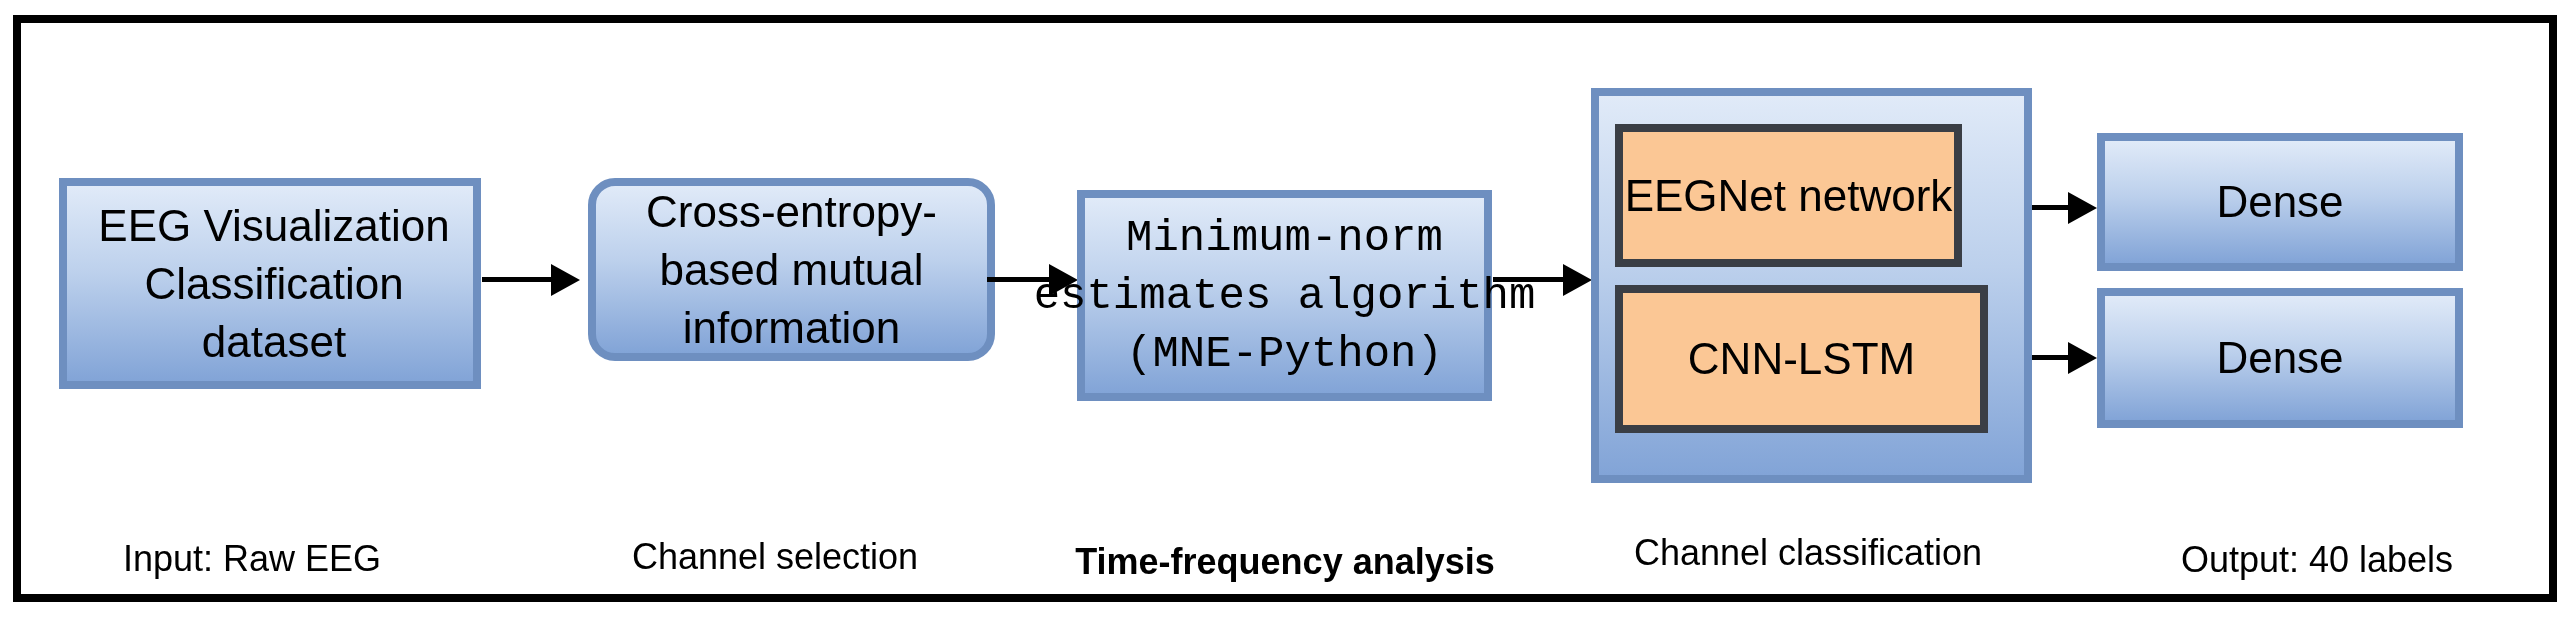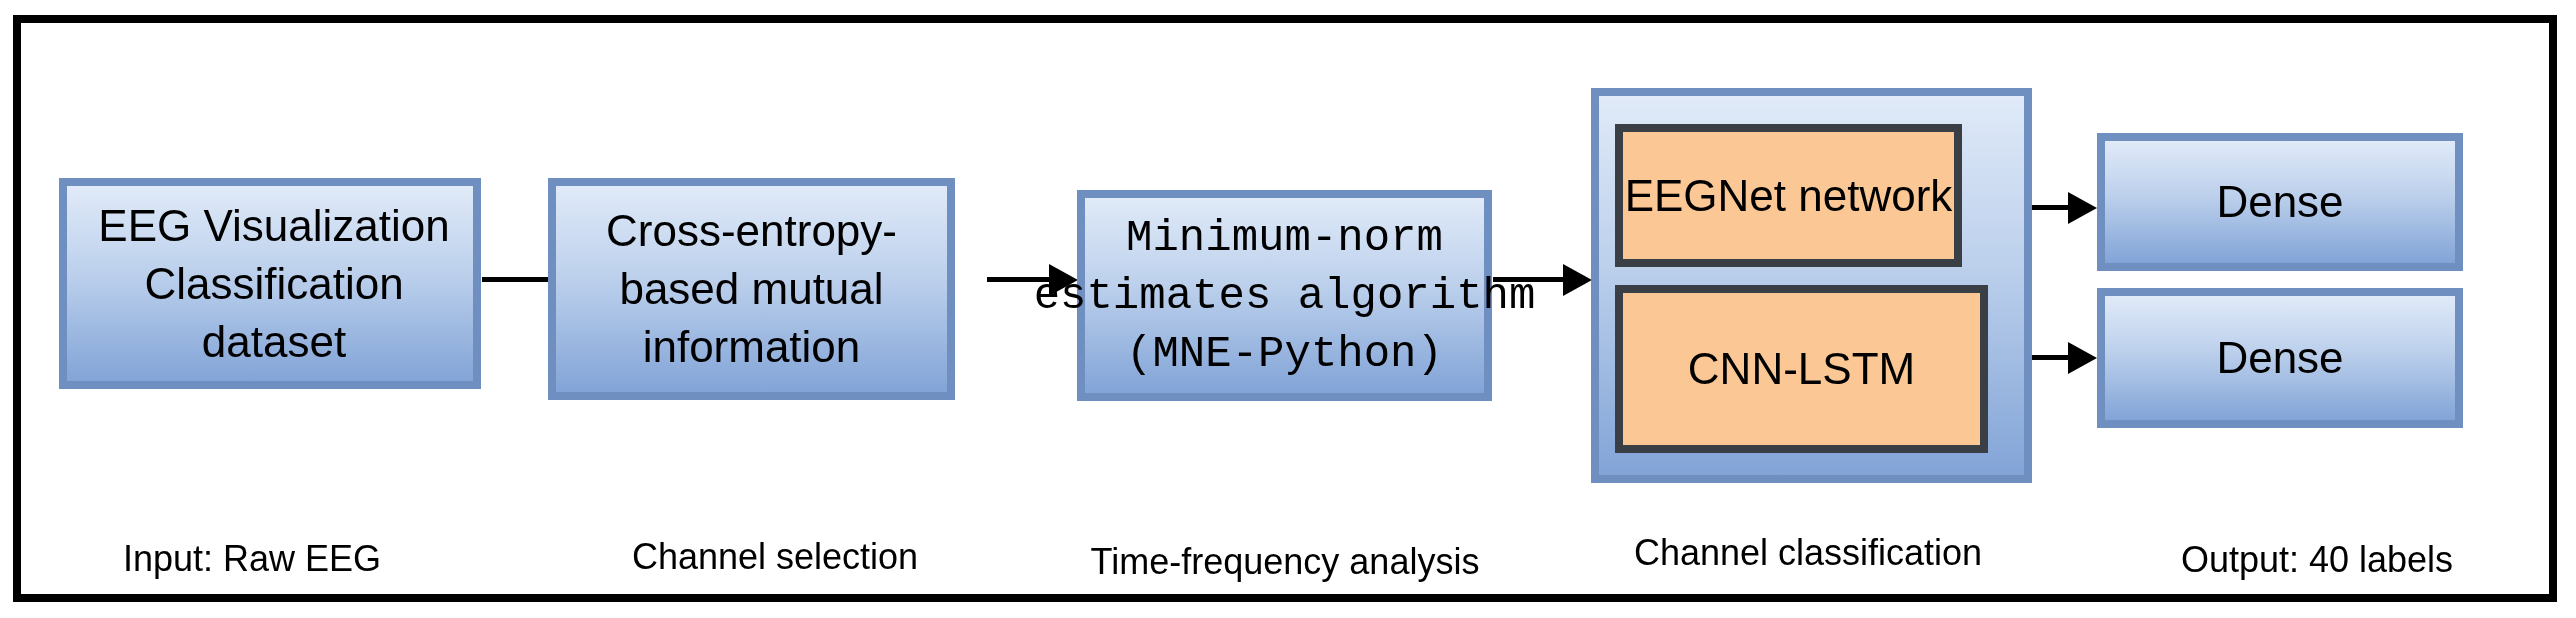--- a/index.html
+++ b/index.html
@@ -97,21 +97,21 @@
     <span class="txtline">EEG Visualization</span>
     <span class="txtline">Classification</span>
     <span class="txtline">dataset</span>
   </div>
 
   <div class="arrow" style="left:482px; top:263px; width:98px;">
     <div class="shaft"></div>
     <div class="head"></div>
   </div>
 
-  <div class="pbox" style="left:548px; top:178px; width:407px; height:222px;">
+  <div class="pbox" style="left:588px; top:178px; width:407px; height:183px;border-radius:27px;">
     <span class="txtline">Cross-entropy-</span>
     <span class="txtline">based mutual</span>
     <span class="txtline">information</span>
   </div>
 
   <div class="arrow" style="left:987px; top:263px; width:91px;">
     <div class="shaft"></div>
     <div class="head"></div>
   </div>
 
@@ -123,21 +123,21 @@
 
   <div class="arrow" style="left:1493px; top:263px; width:99px;">
     <div class="shaft"></div>
     <div class="head"></div>
   </div>
 
   <div class="pbox group" style="left:1591px; top:88px; width:441px; height:395px;">
     <div class="obox" style="left:16px; top:28px; width:347px; height:143px;">
       <span class="txtline">EEGNet network</span>
     </div>
-    <div class="obox" style="left:16px; top:189px; width:373px; height:168px;">
+    <div class="obox" style="left:16px; top:189px; width:373px; height:148px;">
       <span class="txtline">CNN-LSTM</span>
     </div>
   </div>
 
   <div class="arrow" style="left:2032px; top:191px; width:65px;">
     <div class="shaft"></div>
     <div class="head"></div>
   </div>
 
   <div class="arrow" style="left:2032px; top:341px; width:65px;">
@@ -148,18 +148,18 @@
   <div class="pbox" style="left:2097px; top:133px; width:366px; height:138px;">
     <span class="txtline">Dense</span>
   </div>
 
   <div class="pbox" style="left:2097px; top:288px; width:366px; height:140px;">
     <span class="txtline">Dense</span>
   </div>
 
   <div class="slabel" style="left:252px; top:533px;">Input: Raw EEG</div>
   <div class="slabel" style="left:775px; top:531px;">Channel selection</div>
-  <div class="slabel" style="left:1285px; top:536px;">Time-frequency analysis</div>
+  <div class="slabel" style="left:1285px; top:536px;font-weight:bold;">Time-frequency analysis</div>
   <div class="slabel" style="left:1808px; top:527px;">Channel classification</div>
   <div class="slabel" style="left:2317px; top:534px;">Output: 40 labels</div>
 
 </div>
 
 
 </body></html>

